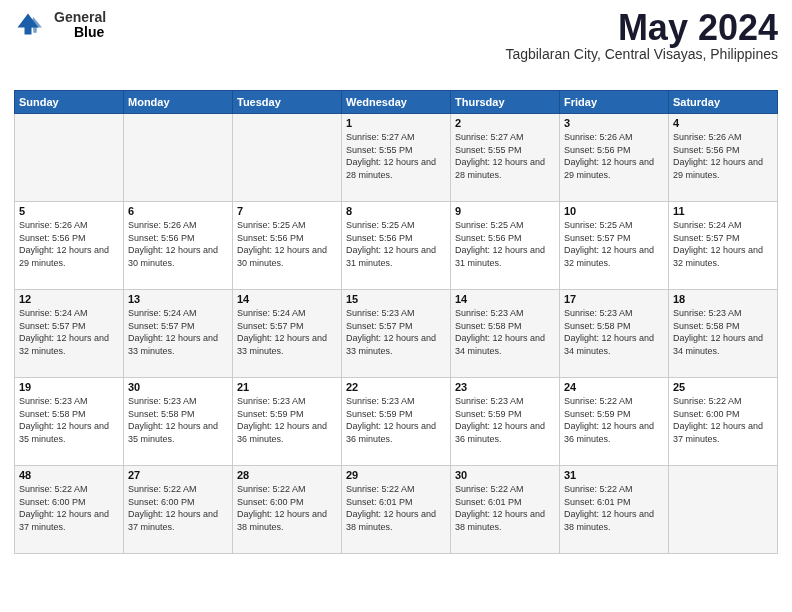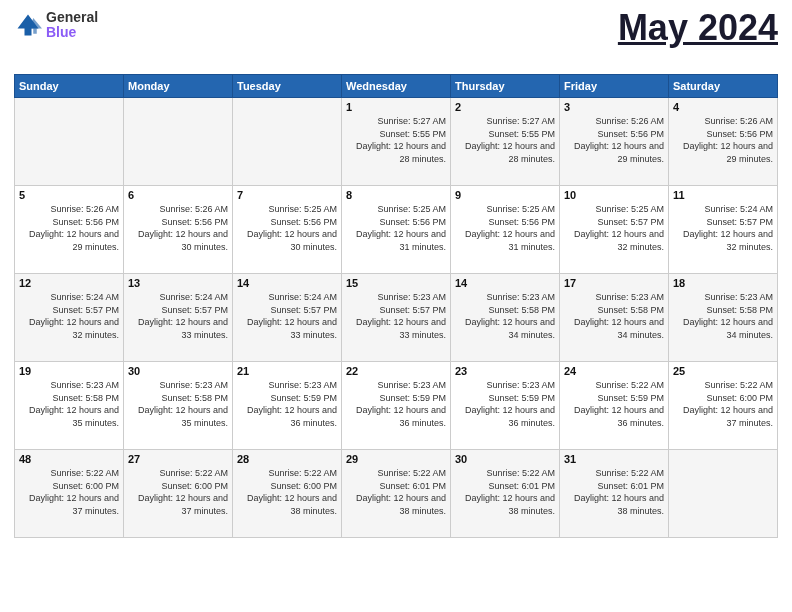--- a/index.html
+++ b/index.html
@@ -16,51 +16,50 @@
       padding: 10px 14px;
     }
     .header {
       display: flex;
       justify-content: space-between;
       align-items: flex-start;
       margin-bottom: 4px;
     }
     .logo {
       display: flex;
-      align-items: center;
-      gap: 4px;
+      gap: 12px;
     }
     .logo-text {
       display: flex;
       flex-direction: column;
       line-height: 1.1;
     }
     .logo-general {
       font-size: 14px;
       font-weight: bold;
       color: #333;
     }
     .logo-blue {
       font-size: 14px;
       font-weight: bold;
-      color: #8b5cf6;
+      color: #000000;
+      margin-left: 20px;
     }
     .logo-icon {
       width: 28px;
       height: 28px;
     }
     .title-area {
       text-align: right;
     }
     .month-title {
       font-size: 36px;
       font-weight: bold;
       color: #1a1a2e;
       line-height: 1;
-      text-decoration: underline;
     }
     .subtitle {
       font-size: 14px;
       color: #333;
       font-weight: 500;
     }
     .calendar {
       width: 100%;
       border-collapse: collapse;
       table-layout: fixed;
@@ -94,21 +93,20 @@
       font-size: 11px;
       font-weight: bold;
       color: #111;
       display: block;
       margin-bottom: 2px;
     }
     .day-info {
       font-size: 9px;
       line-height: 1.4;
       color: #333;
-      text-align: right;
     }
     .empty-cell {
       background: #f9f9f9;
     }
   </style>
 </head>
 <body>
 
 <div class="page">
   <div class="header">
@@ -117,20 +115,21 @@
         <polygon points="16,4 28,20 20,20 20,28 12,28 12,20 4,20" fill="#1a5fa8"></polygon>
         <polygon points="22,8 32,20 26,20 26,26 22,26 22,20 18,20" fill="#1a5fa8" opacity="0.6"></polygon>
       </svg>
       <div class="logo-text">
         <span class="logo-general">General</span>
         <span class="logo-blue">Blue</span>
       </div>
     </div>
     <div class="title-area">
       <div class="month-title">May 2024</div>
+      <div class="subtitle">Tagbilaran City, Central Visayas, Philippines</div>
     </div>
   </div>
 
   <table class="calendar">
     <thead>
       <tr>
       <th>Sunday</th>
           <th>Monday</th>
           <th>Tuesday</th>
           <th>Wednesday</th>

